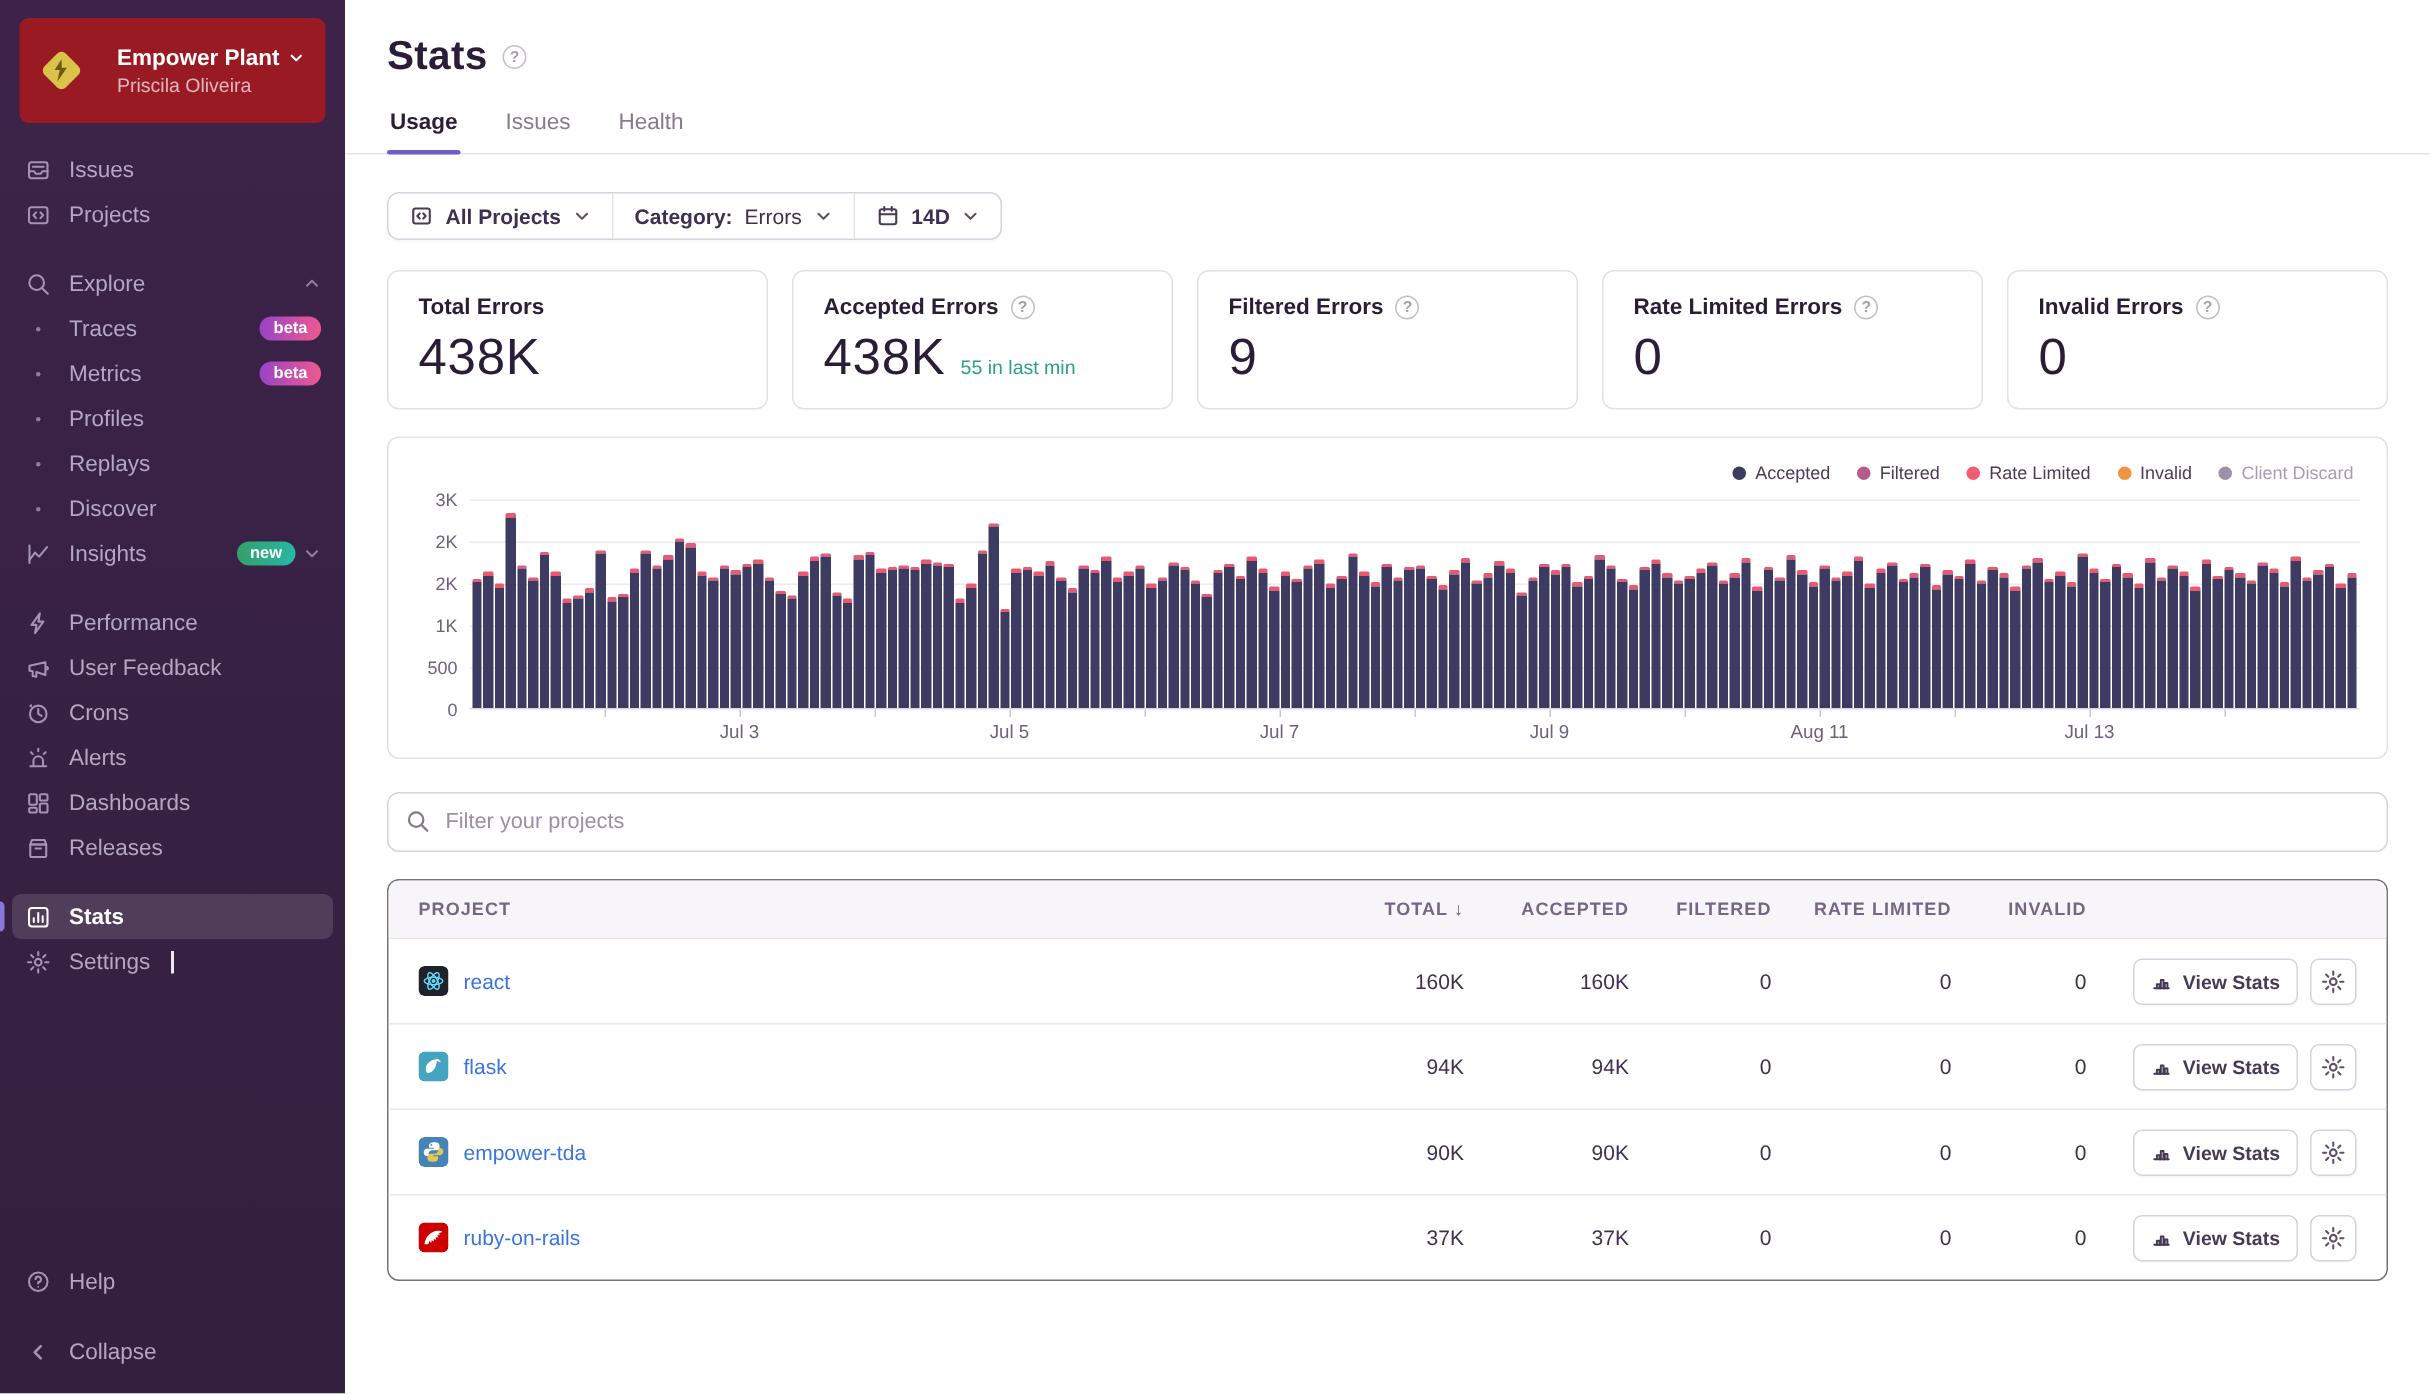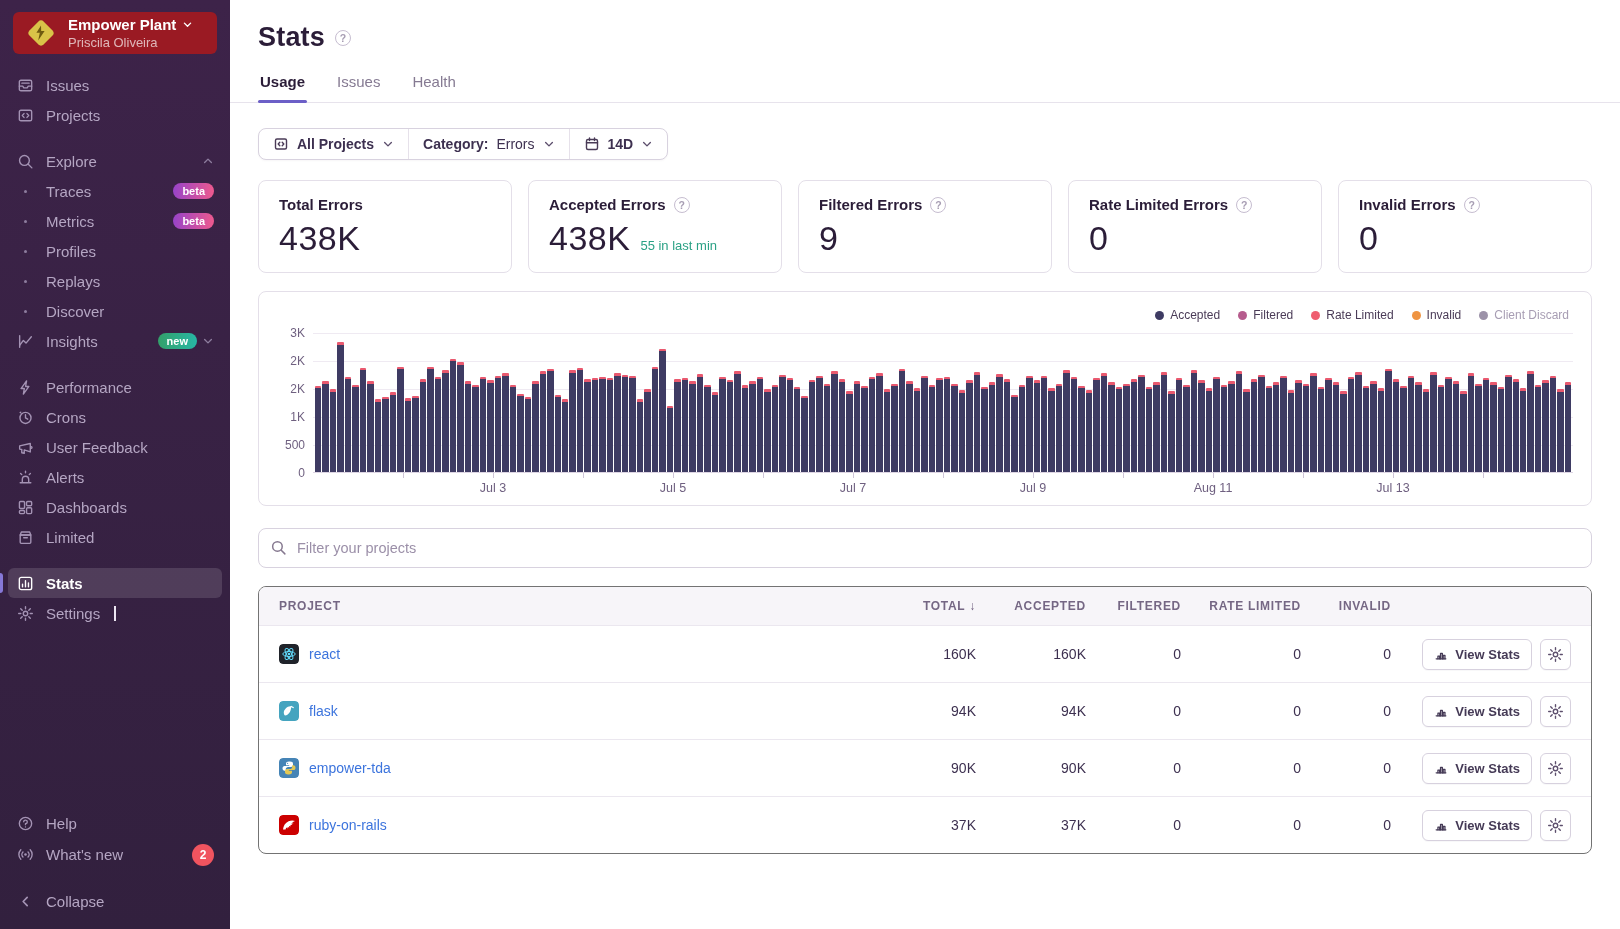--- a/index.html
+++ b/index.html
@@ -8,22 +8,22 @@
     font-family: "Liberation Sans", "DejaVu Sans", sans-serif;
     background:#fff; color:#3d3050; position:relative;
   }
   
   .sidebar {
     position:absolute; left:0; top:0; bottom:0; width:230px;
     background: linear-gradient(180deg, var(--sidebar-top,#3D2349) 0%, var(--sidebar-bottom,#32203E) 100%);
     color:#b5a6c3; display:flex; flex-direction:column; overflow:hidden;
   }
   .org-box {
-    margin:12px 13px 14px 13px; padding:4px 11px; border-radius:6px;
-    background: var(--org-red,#9A1A23); display:flex; align-items:flex-end; gap:10px; cursor:pointer;
+    margin:12px 13px 14px 13px; padding:18px 11px; border-radius:6px;
+    background: var(--org-red,#9A1A23); display:flex; align-items:flex-end; gap:20px; cursor:pointer;
   }
   .org-logo { width:34px; height:34px; flex:0 0 auto; }
   .org-name-row { display:flex; align-items:center; gap:6px; color:#fff; font-weight:700; font-size:15px; }
   .org-user { color:rgba(255,255,255,.68); font-size:13px; margin-top:2px; }
   nav { flex:1 1 auto; overflow:hidden; }
   .nav-group { margin-top:16px; }
   .nav-group.first { margin-top:2px; }
   .nav-item {
     position:relative; display:flex; align-items:center; gap:12px;
     margin:0 8px; padding:0 8px; height:30px; border-radius:6px;
@@ -261,35 +261,35 @@
           <span class="ico">
             <svg width="17" height="17" viewBox="0 0 16 16" fill="none" stroke="currentColor" stroke-width="1.3" stroke-linecap="round" stroke-linejoin="round">
               <path d="M9 1.8 3.8 9h3.1l-.9 5.2L11.2 7H8.1z"></path>
             </svg>
           </span>
           <span>Performance</span>
         </div>
         <div class="nav-item">
           <span class="ico">
             <svg width="17" height="17" viewBox="0 0 16 16" fill="none" stroke="currentColor" stroke-width="1.3" stroke-linecap="round" stroke-linejoin="round">
+              <path d="M2.5 6.5v3l2 .4v3l2.3.5v-3.1l5.7 1.9V4.2l-10 2.3z"></path>
+              <path d="M13.5 7.2c.8.2.8 1.4 0 1.6"></path>
+            </svg>
+          </span>
+          <span>User Feedback</span>
+        </div>
+        <div class="nav-item">
+          <span class="ico">
+            <svg width="17" height="17" viewBox="0 0 16 16" fill="none" stroke="currentColor" stroke-width="1.3" stroke-linecap="round" stroke-linejoin="round">
               <circle cx="8" cy="8.4" r="5.2"></circle>
               <path d="M8 5.4v3l2.1 1.2"></path>
               <path d="M2 3.6 3.8 2l.4 2.4z" fill="currentColor" stroke="none"></path>
             </svg>
           </span>
           <span>Crons</span>
-        </div>
-        <div class="nav-item">
-          <span class="ico">
-            <svg width="17" height="17" viewBox="0 0 16 16" fill="none" stroke="currentColor" stroke-width="1.3" stroke-linecap="round" stroke-linejoin="round">
-              <path d="M2.5 6.5v3l2 .4v3l2.3.5v-3.1l5.7 1.9V4.2l-10 2.3z"></path>
-              <path d="M13.5 7.2c.8.2.8 1.4 0 1.6"></path>
-            </svg>
-          </span>
-          <span>User Feedback</span>
         </div>
         <div class="nav-item">
           <span class="ico">
             <svg width="17" height="17" viewBox="0 0 16 16" fill="none" stroke="currentColor" stroke-width="1.3" stroke-linecap="round" stroke-linejoin="round">
               <path d="M5 12.6V9.8a3 3 0 0 1 6 0v2.8"></path>
               <path d="M3 13h10"></path>
               <path d="M8 2v1.6M3.4 4.2l1.1 1.1M12.6 4.2l-1.1 1.1"></path>
             </svg>
           </span>
           <span>Alerts</span>
@@ -306,21 +306,21 @@
           <span>Dashboards</span>
         </div>
         <div class="nav-item">
           <span class="ico">
             <svg width="17" height="17" viewBox="0 0 16 16" fill="none" stroke="currentColor" stroke-width="1.3" stroke-linecap="round" stroke-linejoin="round">
               <path d="M3 5.6h10v6.9a1 1 0 0 1-1 1H4a1 1 0 0 1-1-1z"></path>
               <path d="M4.1 2.8h7.8L13 5.6H3z"></path>
               <path d="M6.3 8.2h3.4"></path>
             </svg>
           </span>
-          <span>Limited</span>
+          <span>Releases</span>
         </div>
       </div>
       <div class="nav-group">
         <div class="nav-item selected">
           <span class="ico">
             <svg width="17" height="17" viewBox="0 0 16 16" fill="none" stroke="currentColor" stroke-width="1.3" stroke-linecap="round" stroke-linejoin="round">
               <rect x="2.2" y="2.2" width="11.6" height="11.6" rx="1.8"></rect>
               <path d="M5.2 11V8.6M8 11V5.4M10.8 11V7.4"></path>
             </svg>
           </span>
@@ -341,31 +341,20 @@
   <div class="sidebar-footer" id="sidebarFooter">
       <div class="nav-item">
         <span class="ico">
           <svg width="17" height="17" viewBox="0 0 16 16" fill="none" stroke="currentColor" stroke-width="1.3" stroke-linecap="round" stroke-linejoin="round">
             <circle cx="8" cy="8" r="5.8"></circle>
             <path d="M6.3 6.3A1.7 1.7 0 1 1 8 8.2v.9"></path>
             <circle cx="8" cy="11.2" r=".6" fill="currentColor" stroke="none"></circle>
           </svg>
         </span>
         <span>Help</span>
-      </div>
-      <div class="nav-item">
-        <span class="ico">
-          <svg width="17" height="17" viewBox="0 0 16 16" fill="none" stroke="currentColor" stroke-width="1.3" stroke-linecap="round" stroke-linejoin="round">
-            <circle cx="8" cy="8" r="1.2" fill="currentColor" stroke="none"></circle>
-            <path d="M5.6 10.4a3.4 3.4 0 0 1 0-4.8M10.4 5.6a3.4 3.4 0 0 1 0 4.8"></path>
-            <path d="M3.6 12.4a6.2 6.2 0 0 1 0-8.8M12.4 3.6a6.2 6.2 0 0 1 0 8.8"></path>
-          </svg>
-        </span>
-        <span>What's new</span>
-        <span class="count-badge">2</span>
       </div>
       <div class="gap"></div>
       <div class="nav-item">
         <span class="ico">
           <svg width="15" height="15" viewBox="0 0 16 16" fill="none" stroke="currentColor" stroke-width="1.8" stroke-linecap="round" stroke-linejoin="round">
             <path d="M9.8 3.6 5.5 8l4.3 4.4"></path>
           </svg>
         </span>
         <span>Collapse</span>
       </div>

